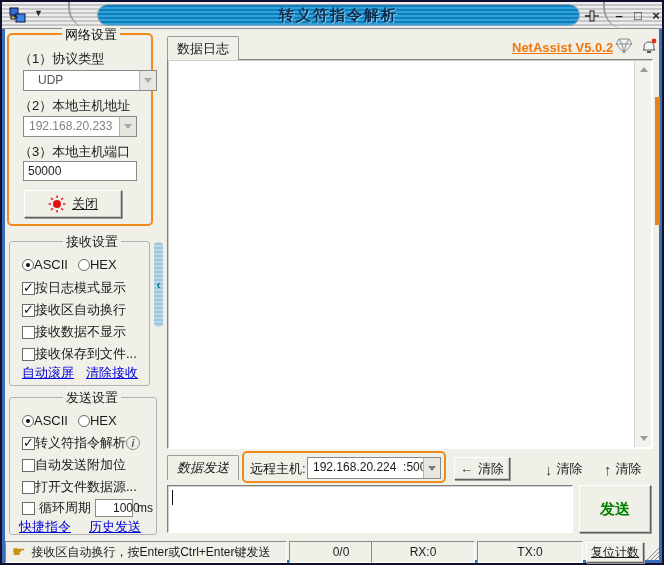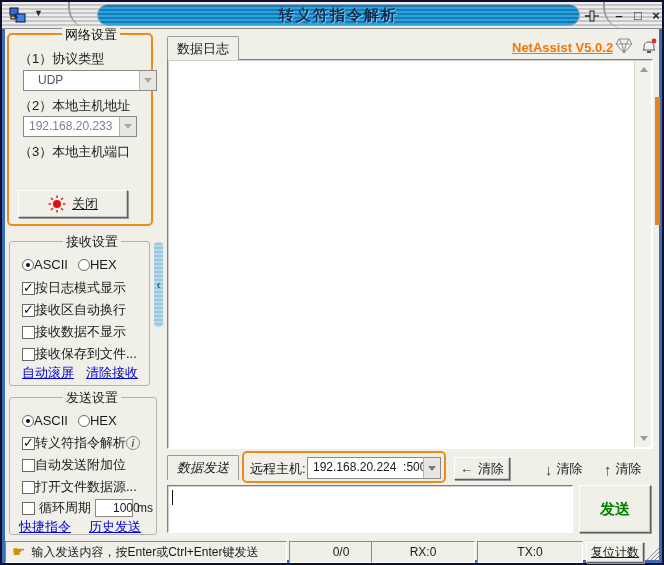--- a/index.html
+++ b/index.html
@@ -112,21 +112,22 @@
       </span>
   </div>
   <div class="lbl" style="left:17px; top:95px;">（2）本地主机地址</div>
   <div class="combo" style="left:21px; top:114px; width:114px;">
     <span class="val" style="color:#828282;">192.168.20.233</span>
     <span class="arrow-btn">
         <span class="tri-down dis"></span>
       </span>
   </div>
   <div class="lbl" style="left:17px; top:141px;">（3）本地主机端口</div>
-  <div class="btn3d" style="left:16px; top:188px; width:110px; height:28px;text-decoration:underline;">
+  <div class="input" style="left:21px; top:159px; width:114px; height:20px;">50000</div>
+  <div class="btn3d" style="left:22px; top:188px; width:98px; height:28px;text-decoration:underline;">
     <span class="burst">
       <svg width="18" height="18" viewBox="0 0 18 18">
         <circle cx="9" cy="9" r="4" fill="#e01010"></circle>
         <g stroke="#e01010" stroke-width="1.4">
           <line x1="9" y1="0.5" x2="9" y2="3"></line>
             <line x1="9" y1="15" x2="9" y2="17.5"></line>
           <line x1="0.5" y1="9" x2="3" y2="9"></line>
             <line x1="15" y1="9" x2="17.5" y2="9"></line>
           <line x1="3" y1="3" x2="4.8" y2="4.8"></line>
             <line x1="13.2" y1="13.2" x2="15" y2="15"></line>
@@ -256,21 +257,21 @@
   <div class="sunken" style="position:absolute; left:165px; top:483px; width:406px; height:48px;">
     <div style="position:absolute; left:4px; top:4px; width:1px; height:15px; background:#111;"></div>
     <span style="font-size:12px; padding:3px;"></span>
   </div>
   <div class="btn3d" style="left:577px; top:483px; width:72px; height:48px;">
     <span style="color:#008000; font-weight:bold; font-size:15px;">发送</span>
   </div>
 
   <div class="statusseg" style="left:3px; width:282px; padding-left:6px; gap:6px;">
     <span style="color:#c79410; font-size:15px;">☛</span>
-    <span>输入发送内容，按Enter或Ctrl+Enter键发送</span>
+    <span>接收区自动换行，按Enter或Ctrl+Enter键发送</span>
   </div>
   <div class="statusseg" style="left:287px; width:104px; justify-content:center;">
     <span>0/0</span>
   </div>
   <div class="statusseg" style="left:369px; width:104px; justify-content:center;">
     <span>RX:0</span>
   </div>
   <div class="statusseg" style="left:475px; width:106px; justify-content:center;">
     <span>TX:0</span>
   </div>

